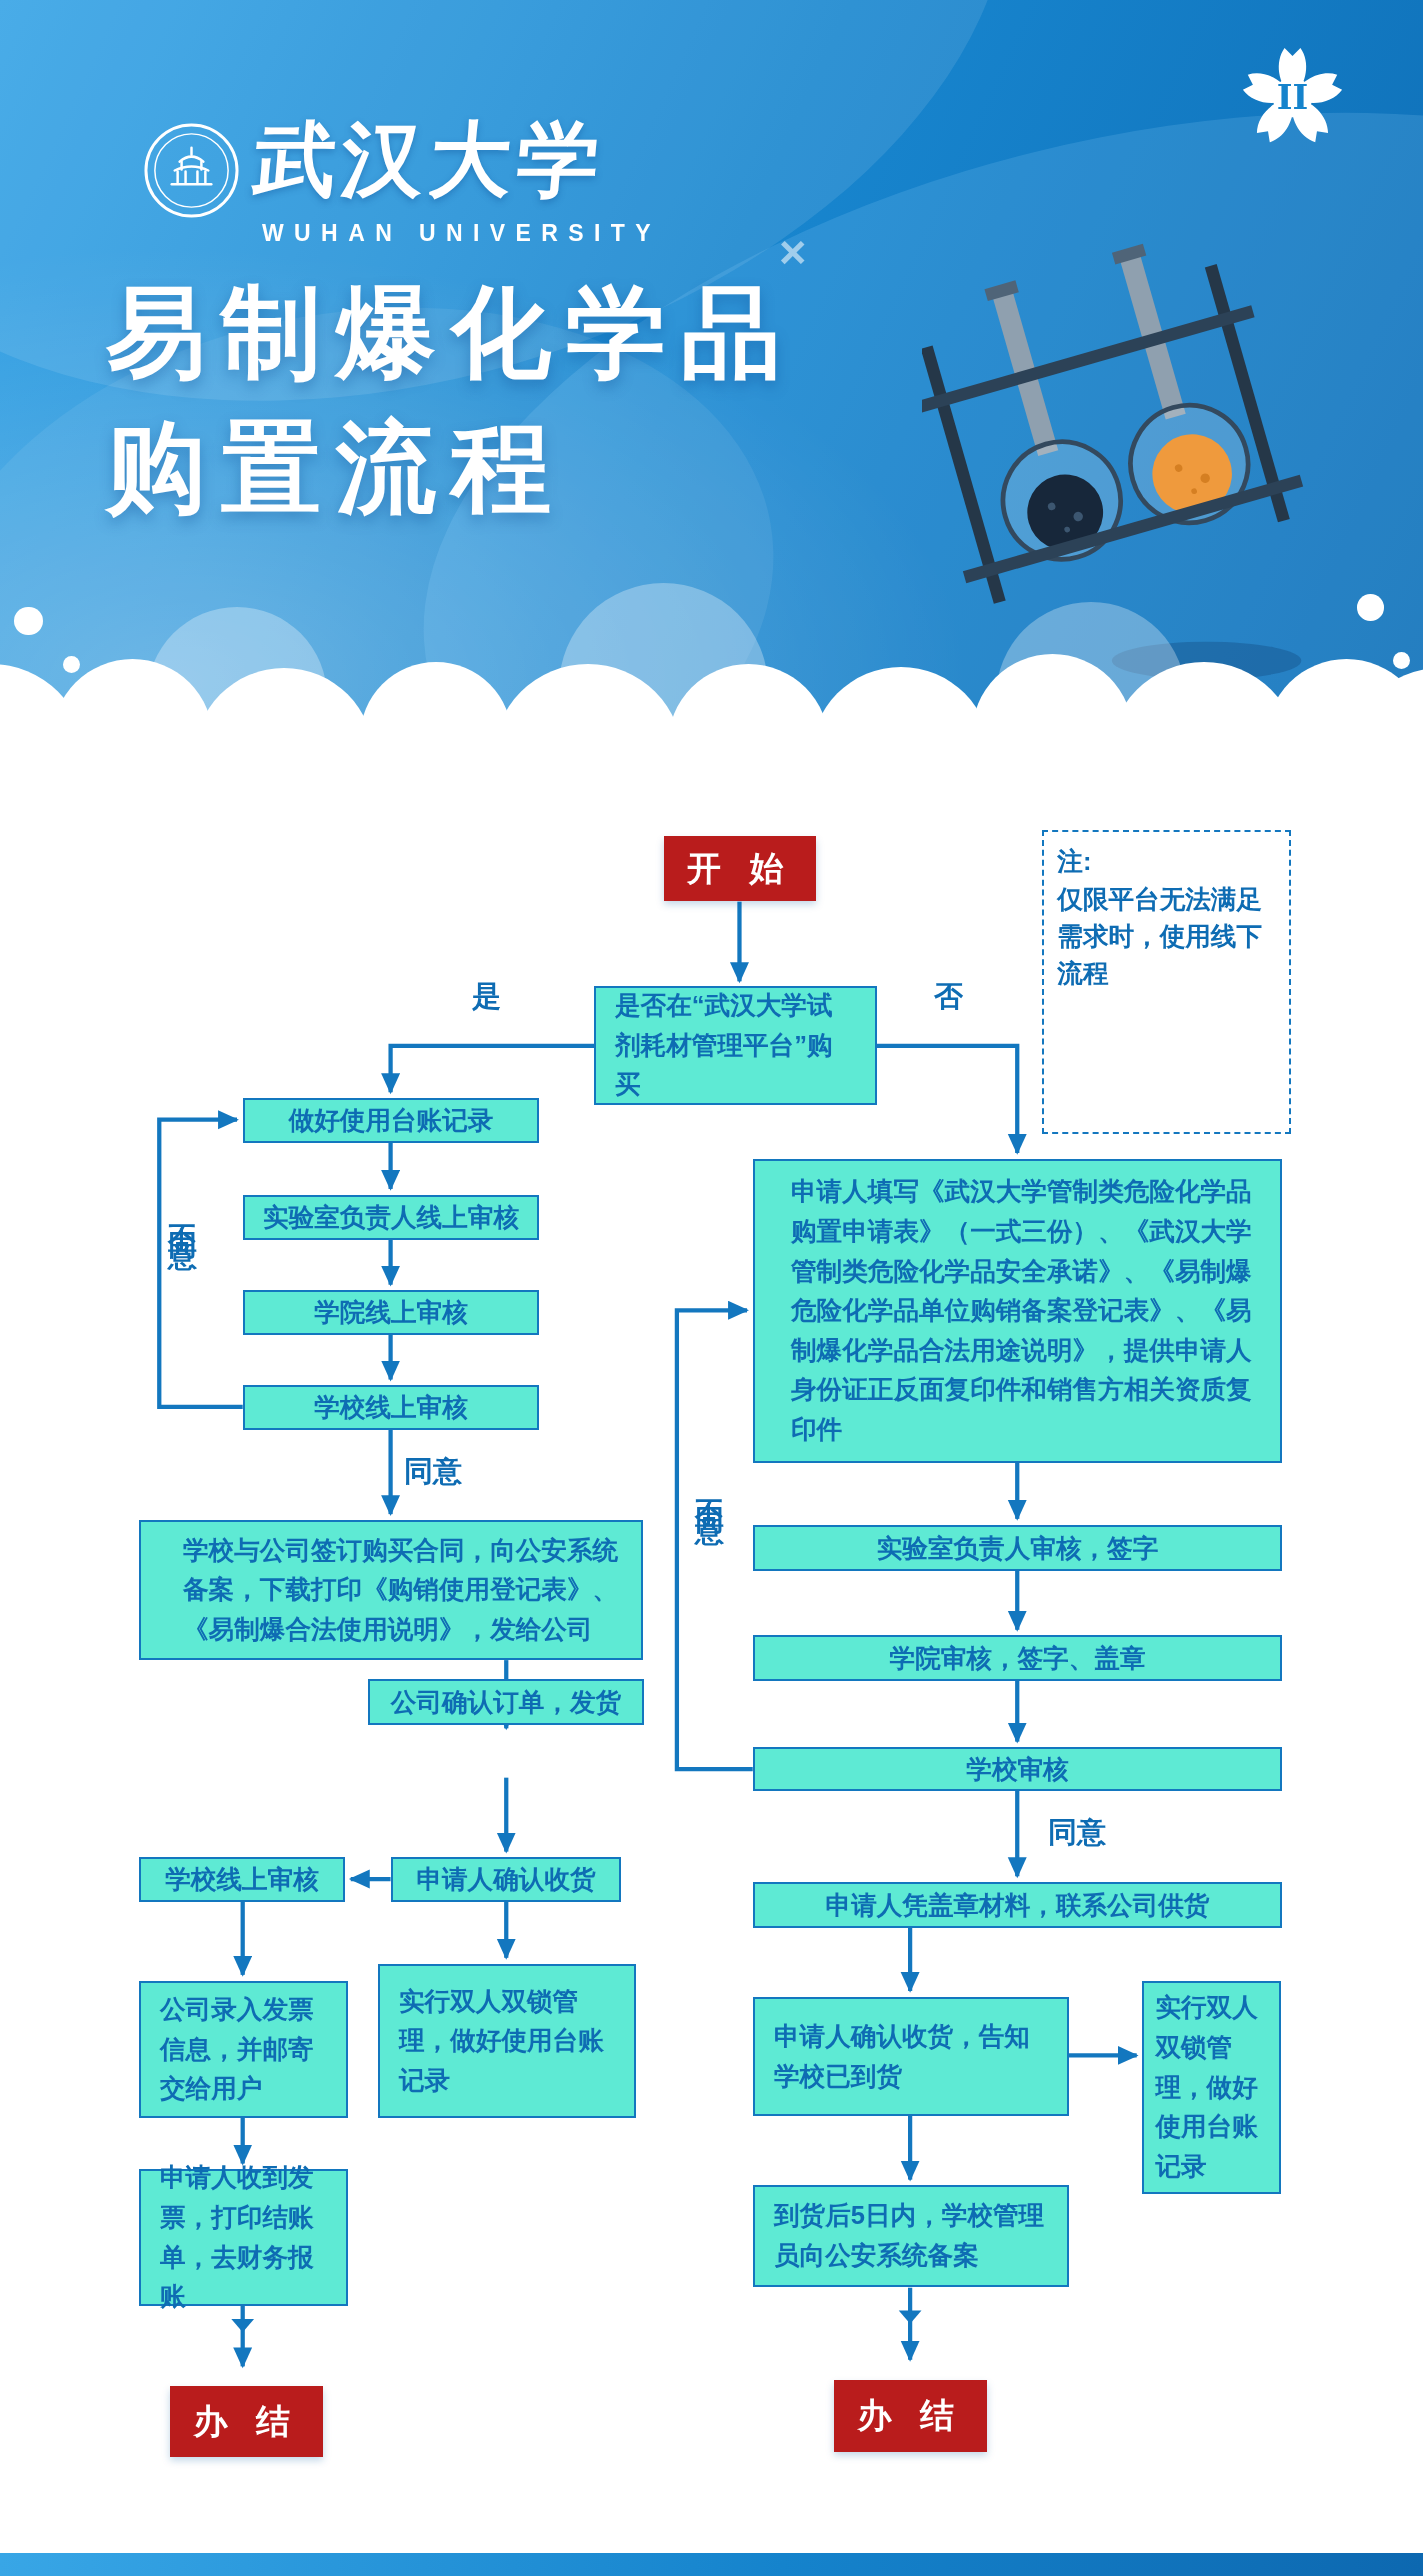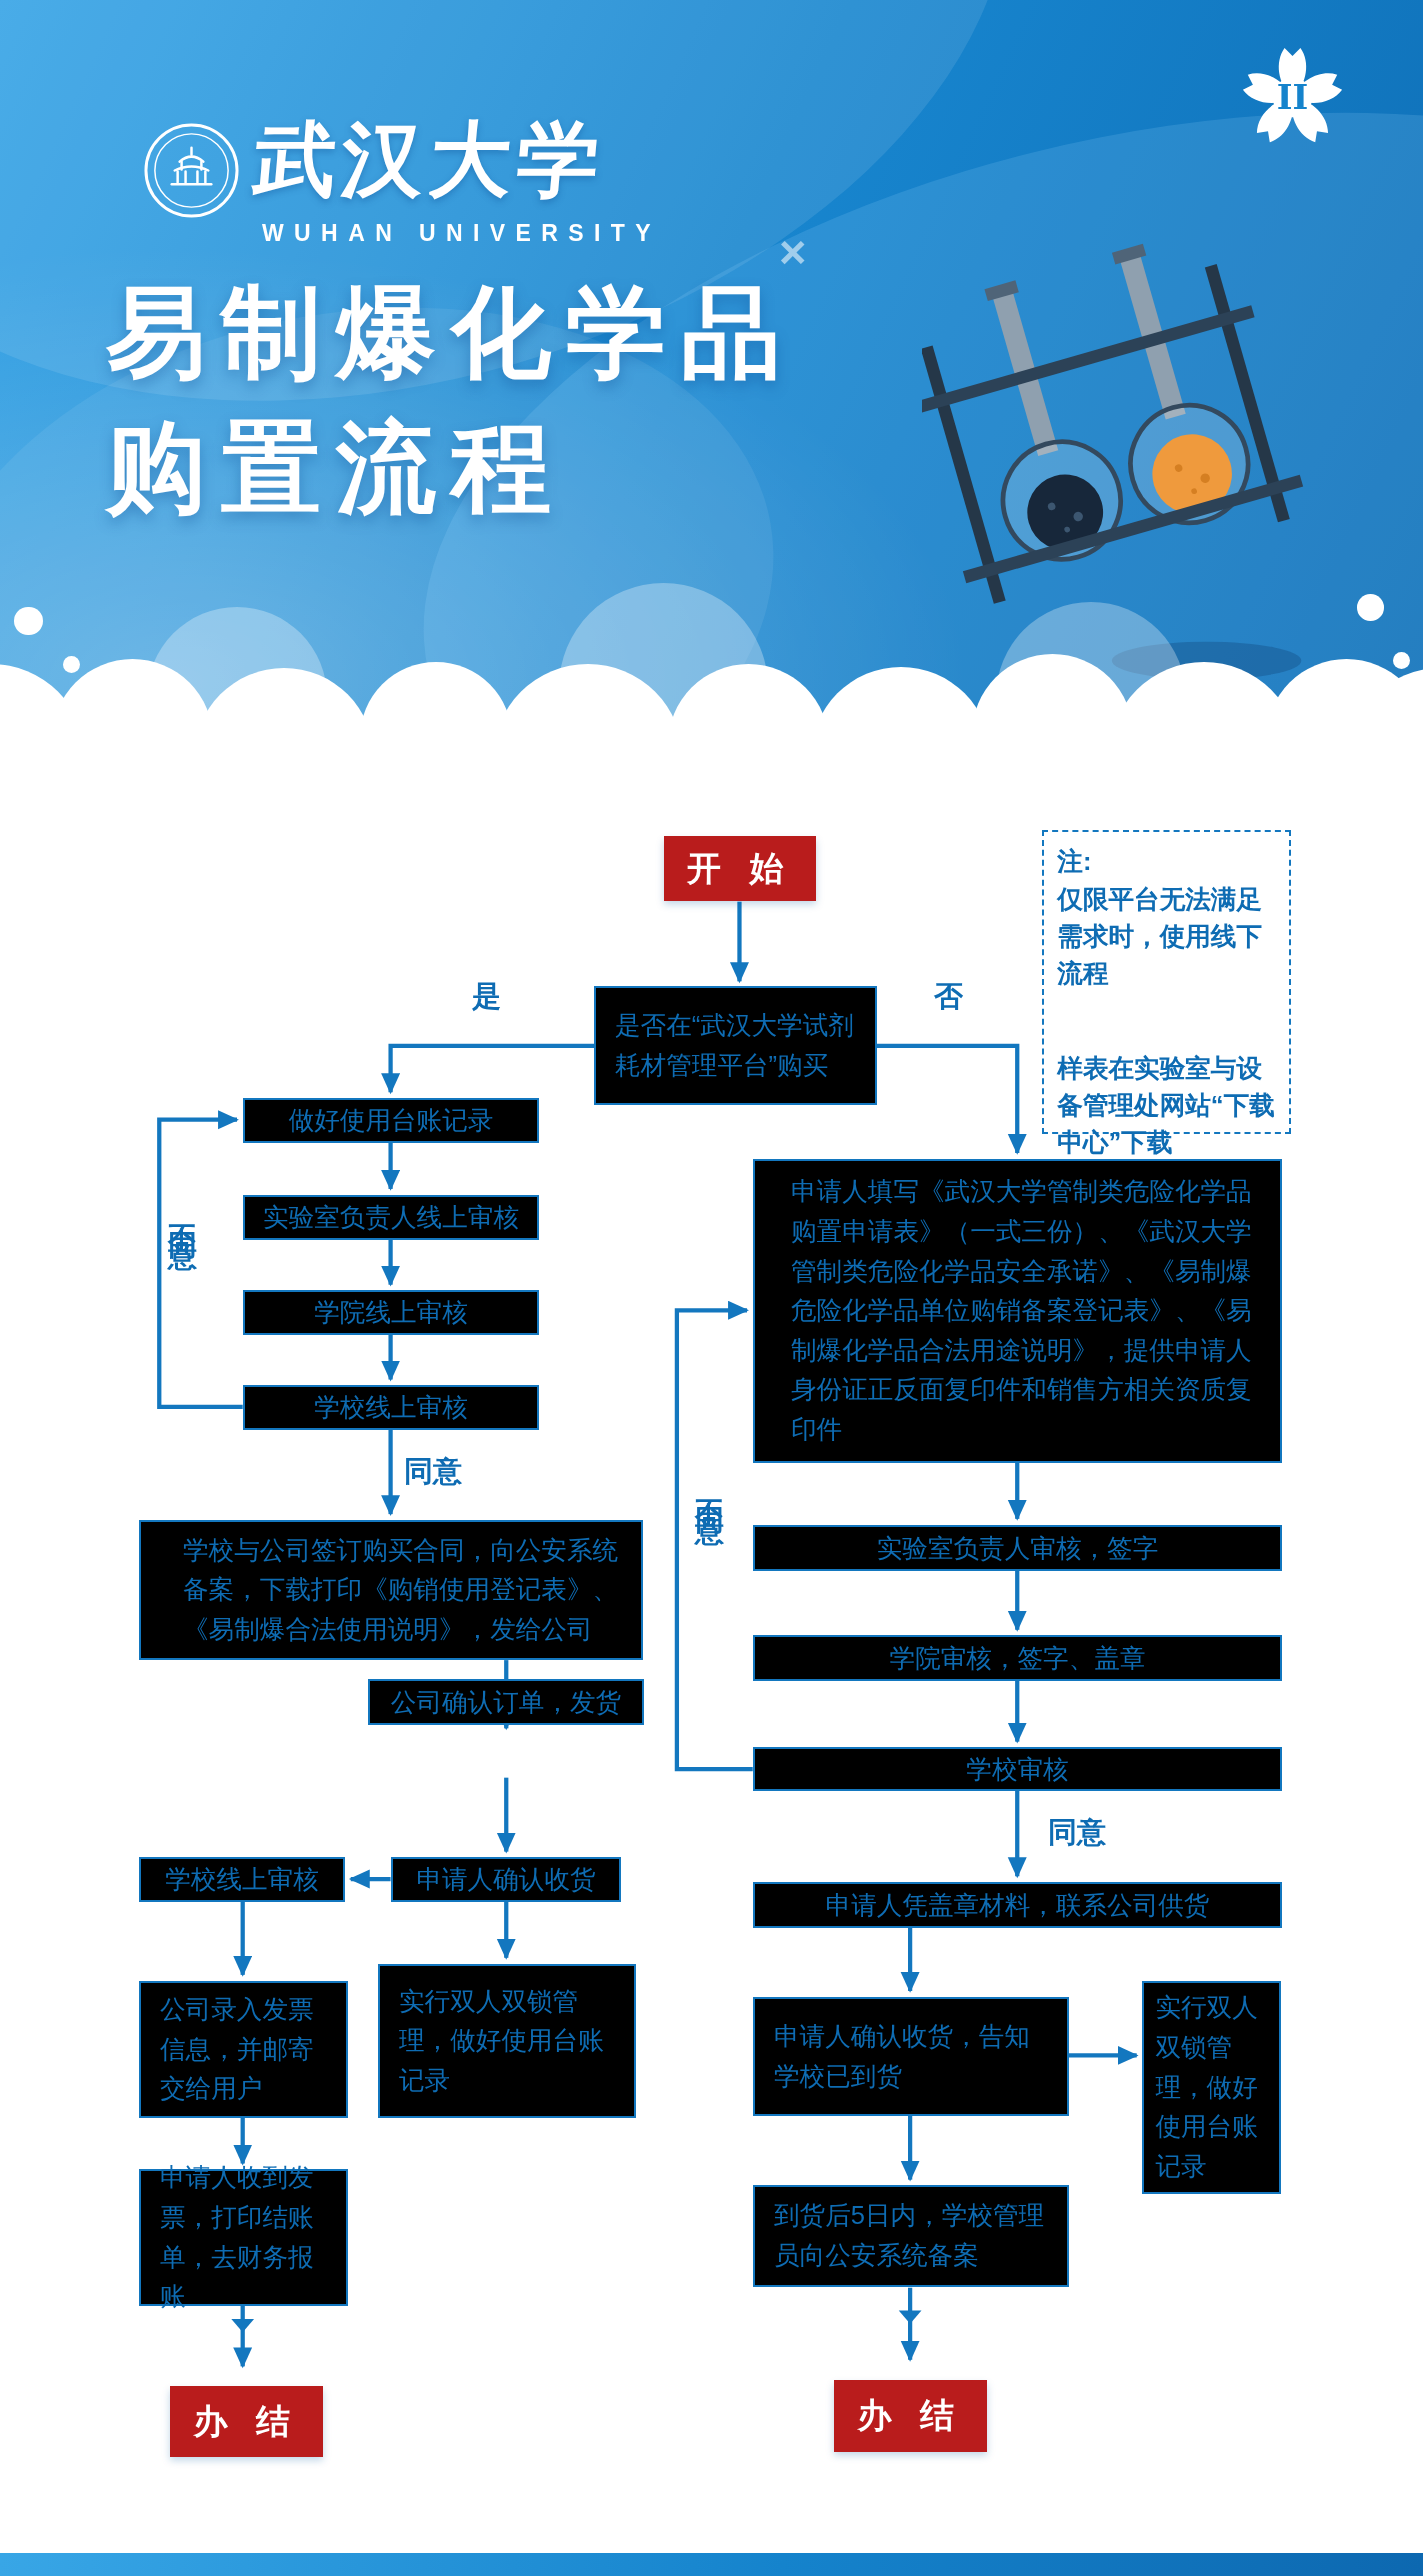--- a/index.html
+++ b/index.html
@@ -28,22 +28,22 @@
   .xmark{position:absolute;left:779px;top:224px;color:rgba(255,255,255,0.55);font-size:47px;font-weight:bold;}
   .flower{position:absolute;left:1233px;top:36px;width:119px;height:129px;}
   .flask{position:absolute;left:922px;top:242px;width:393px;height:449px;}
 
   .cloud{position:absolute;background:#ffffff;border-radius:50%;z-index:1;}
   .puff{position:absolute;background:rgba(255,255,255,0.30);border-radius:50%;}
   .dot{position:absolute;background:#ffffff;border-radius:50%;}
 
   
   .arrows{position:absolute;left:0;top:0;width:1423px;height:2576px;z-index:1;pointer-events:none;}
-  .bx{position:absolute;box-sizing:border-box;border:2.8px solid #1377bf;background:#000000;color:#0e6cb3;
-      font-weight:400;display:flex;align-items:center;justify-content:center;text-align:center;
+  .bx{position:absolute;box-sizing:border-box;border:2.8px solid #1377bf;background:#5eead4;color:#0e6cb3;
+      font-weight:700;display:flex;align-items:center;justify-content:center;text-align:center;
       font-size:25.6px;line-height:1.35;padding:3.8px 9.5px;z-index:2;}
   .para{justify-content:flex-start;text-align:left;padding:13.3px 19px;line-height:1.55;}
   .solid{position:absolute;box-sizing:border-box;background:#b91c1c;color:#ffffff;font-weight:700;font-size:34px;
       letter-spacing:9.5px;display:flex;align-items:center;justify-content:center;z-index:2;
       box-shadow:0 3.8px 7.6px rgba(13,90,160,0.25);}
   .lbl{position:absolute;color:#0e6cb3;font-weight:700;font-size:29px;z-index:2;}
   .vlbl{writing-mode:vertical-rl;text-orientation:upright;letter-spacing:7.6px;}
   .notebox{position:absolute;box-sizing:border-box;border:2.8px dashed #1377bf;background:#ffffff;color:#0e6cb3;
       font-weight:600;font-size:25.6px;line-height:1.45;padding:11.4px 13.3px;z-index:2;white-space:pre-line;}
 
@@ -180,21 +180,20 @@
 
   <div class="solid" style="left:664px;top:836px;width:152px;height:65px;">开 始</div>
 
   <div class="bx para" style="left:594px;top:986px;width:283px;height:119px;">是否在“武汉大学试剂耗材管理平台”购买</div>
 
   <div class="lbl" style="left:472px;top:977px;">是</div>
   <div class="lbl" style="left:934px;top:977px;">否</div>
 
   <div class="notebox" style="left:1042px;top:830px;width:249px;height:304px;"><span>注:</span>
     <div style="margin-bottom:21px;">仅限平台无法满足需求时，使用线下流程</div>
-    <div>样表在实验室与设备管理处网站“下载中心”下载</div>
   </div>
 
   <div class="bx" style="left:243px;top:1098px;width:296px;height:45px;">做好使用台账记录</div>
   <div class="bx" style="left:243px;top:1195px;width:296px;height:45px;">实验室负责人线上审核</div>
   <div class="bx" style="left:243px;top:1290px;width:296px;height:45px;">学院线上审核</div>
   <div class="bx" style="left:243px;top:1385px;width:296px;height:45px;">学校线上审核</div>
 
   <div class="lbl vlbl" style="left:163px;top:1202px;">不同意</div>
   <div class="lbl" style="left:404px;top:1452px;">同意</div>
 

